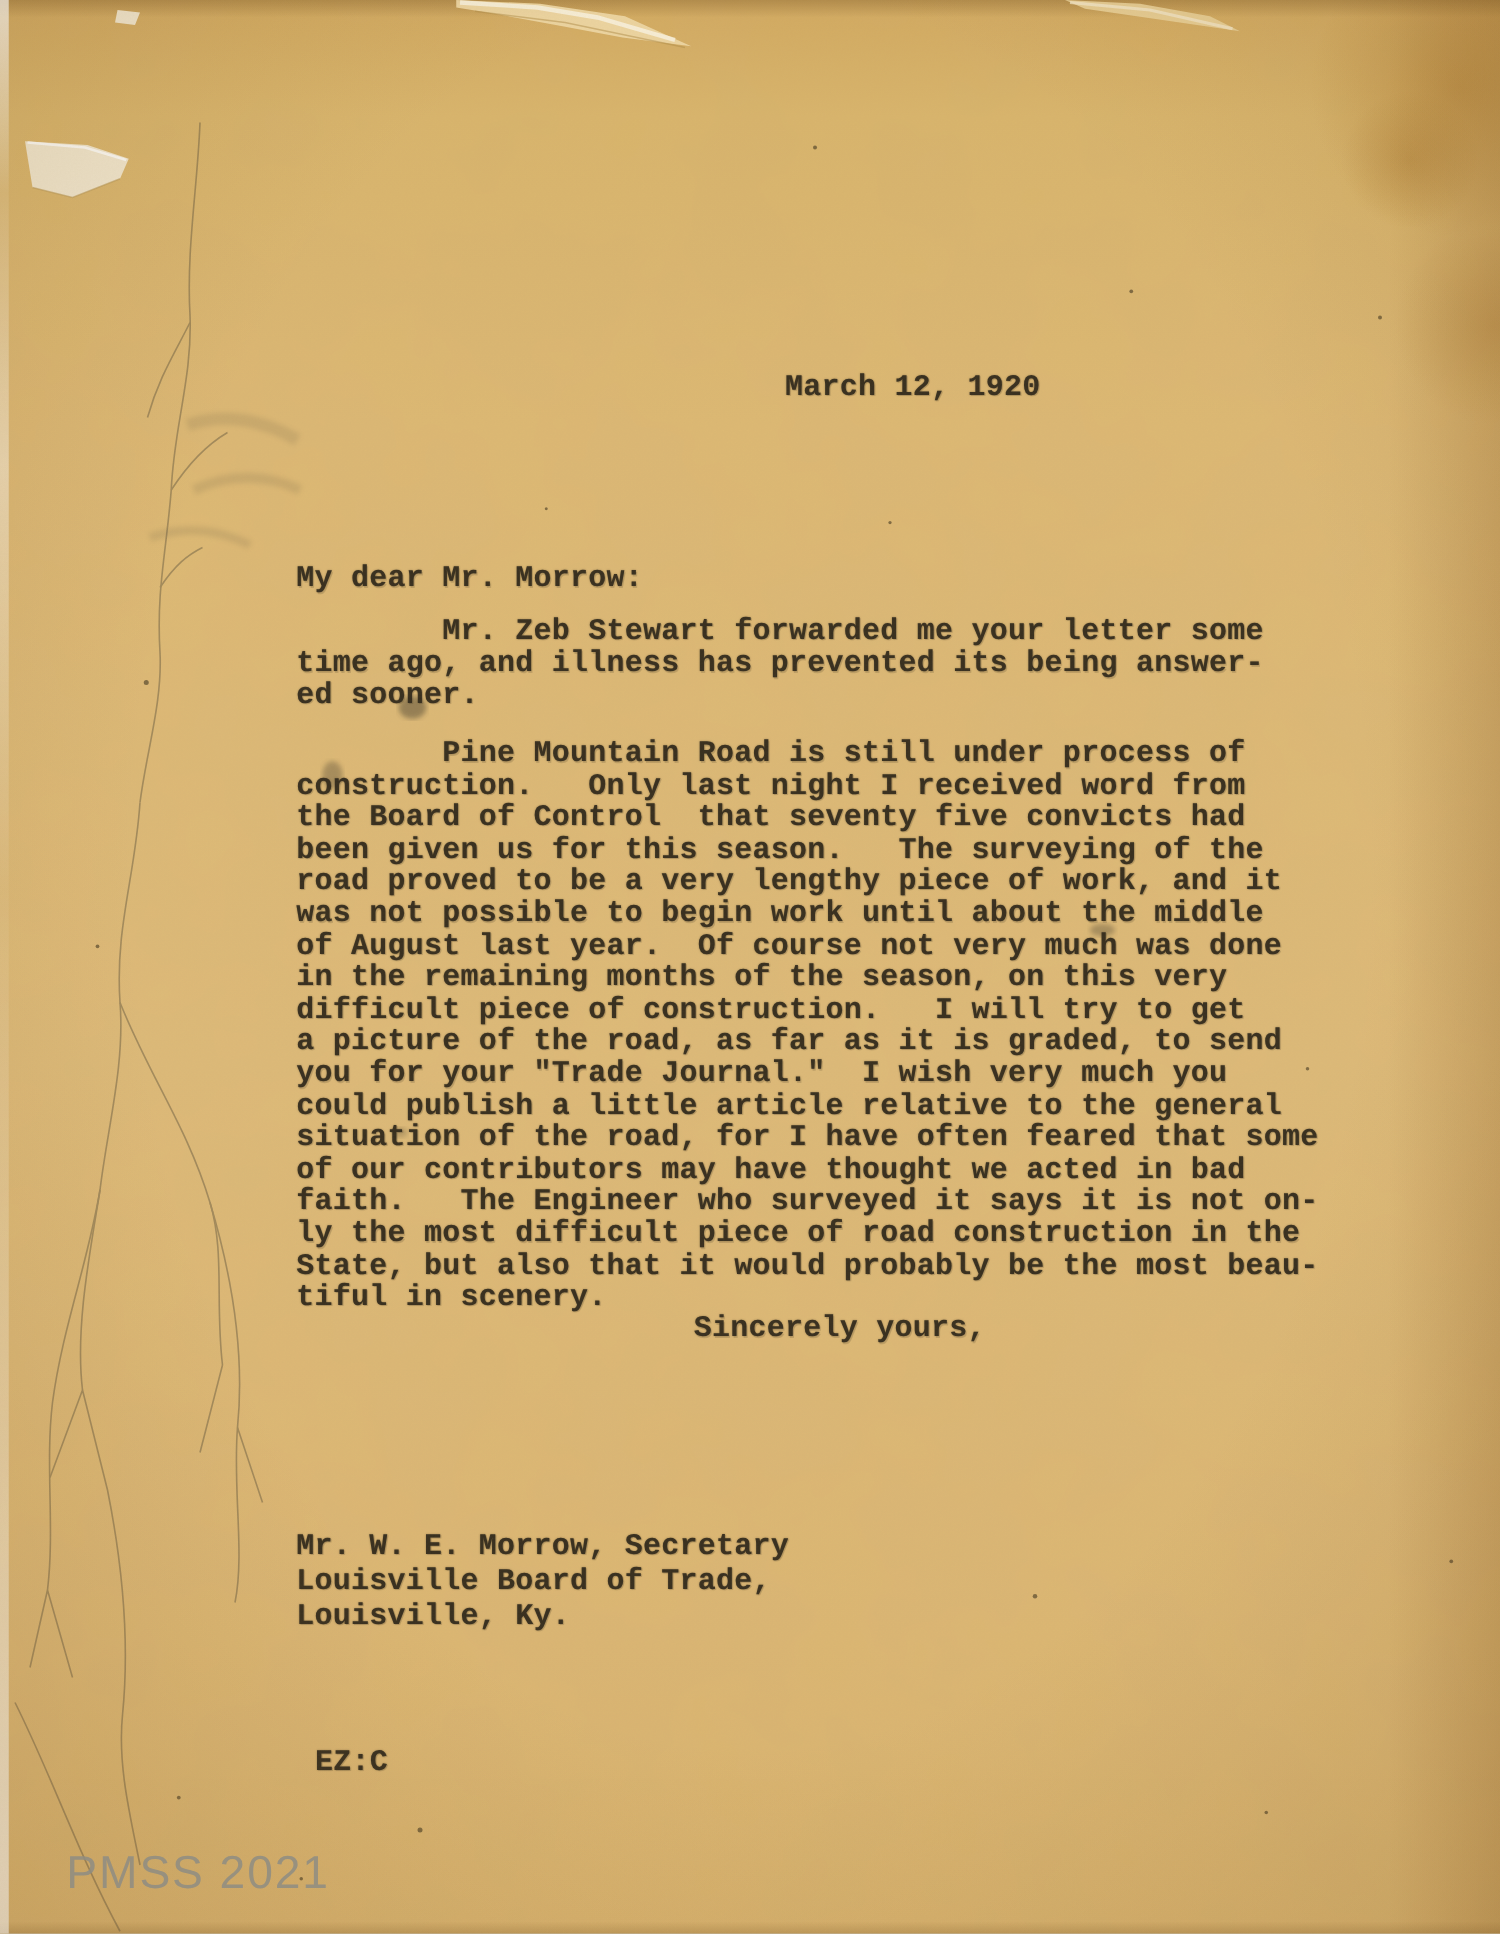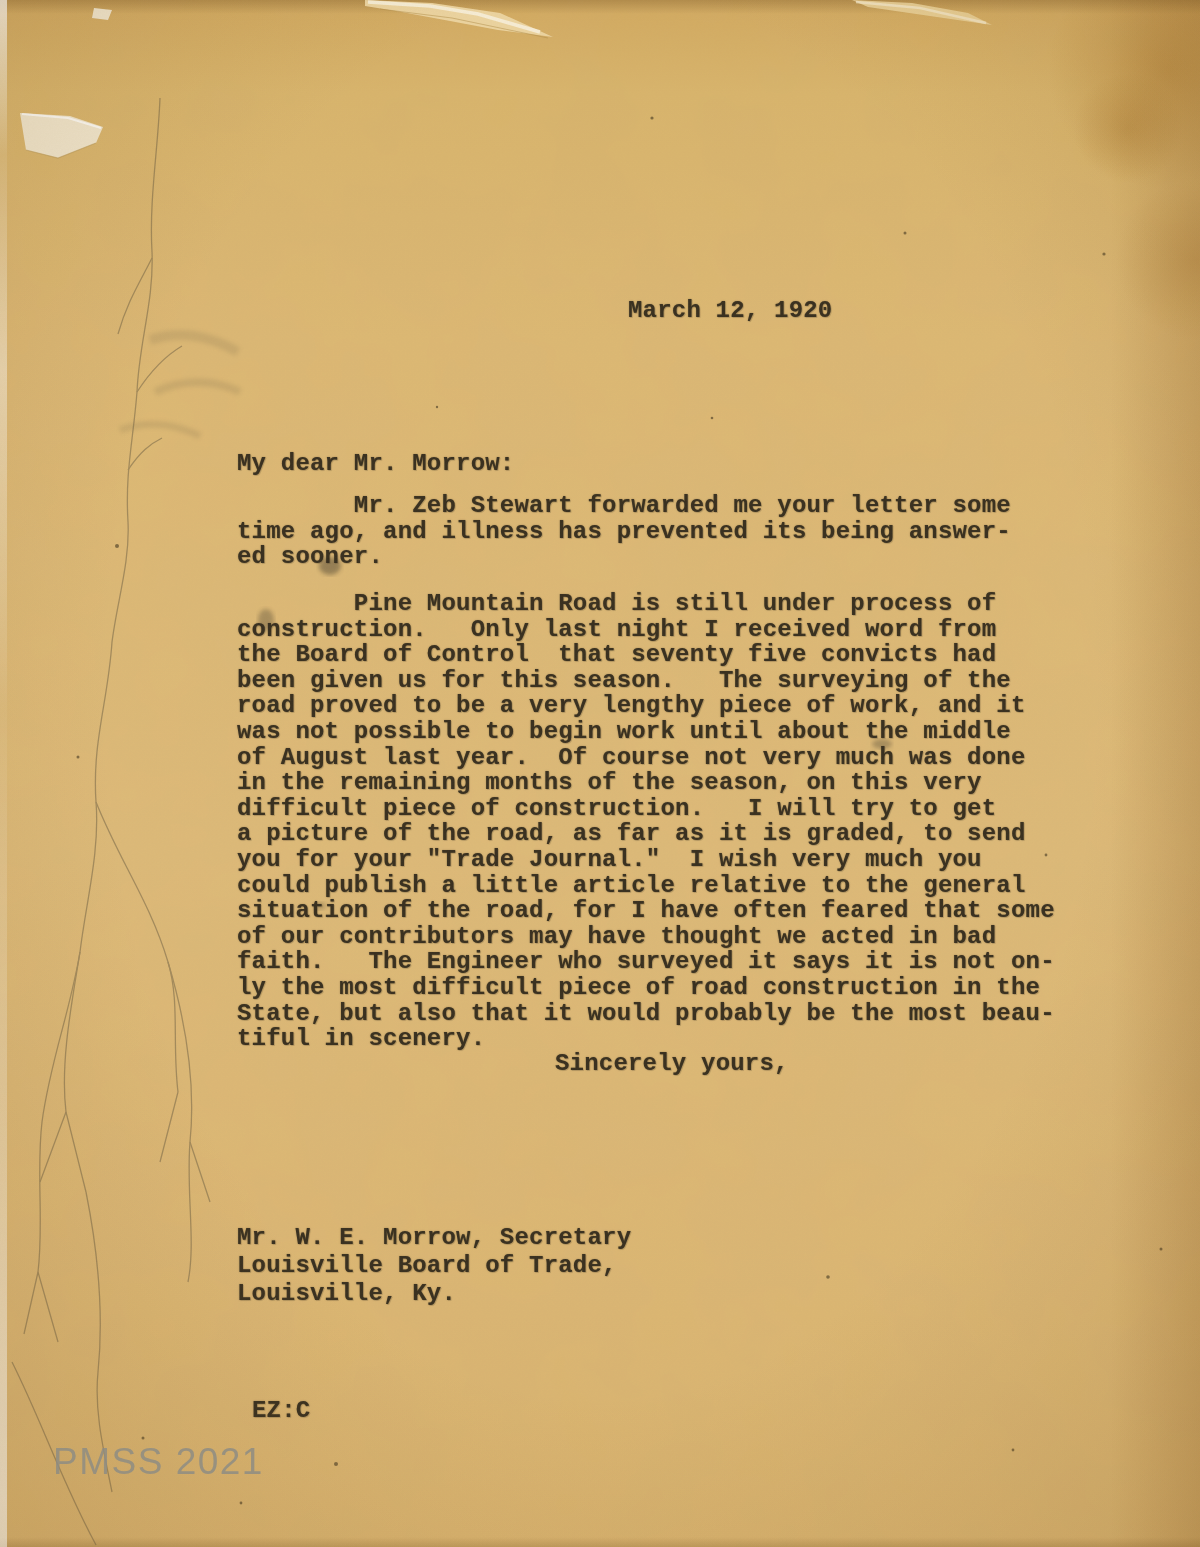--- a/index.html
+++ b/index.html
@@ -36,21 +36,21 @@
     font-family:inherit;
   }
   .date-line{left:628px;top:298px;}
   .salutation{left:237px;top:451px;}
   .para-1{left:237px;top:493px;}
   .para-2{left:237px;top:591px;}
   .closing{left:555px;top:1051px;}
   .address{left:237px;top:1224px;line-height:28px;}
   .initials{left:252px;top:1398px;}
   .watermark{
-    position:absolute;left:53px;top:1441px;
+    position:absolute;left:53px;top:1477px;
     font-family:"Liberation Sans",sans-serif;
     font-size:37px;font-weight:400;letter-spacing:1.5px;
     color:#8f8d83;opacity:.85;
   }
   svg.overlay{position:absolute;inset:0;pointer-events:none;}
 </style>
 </head>
 <body>
 
 <div class="page">

